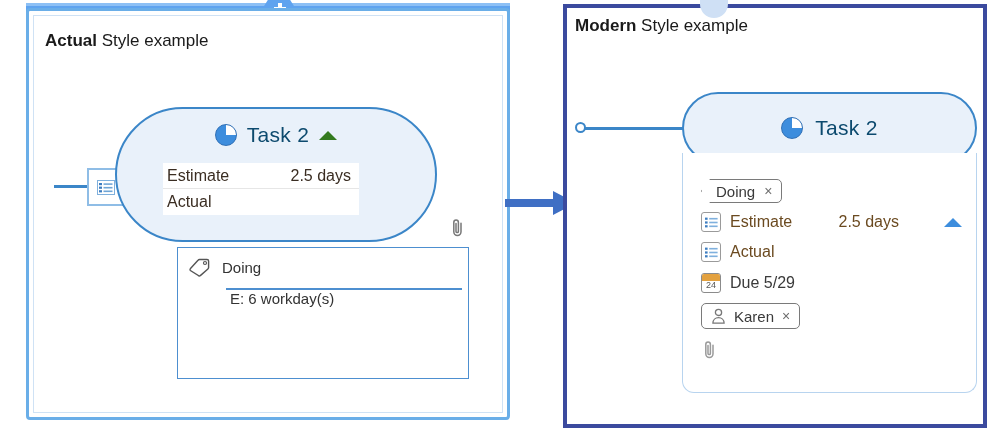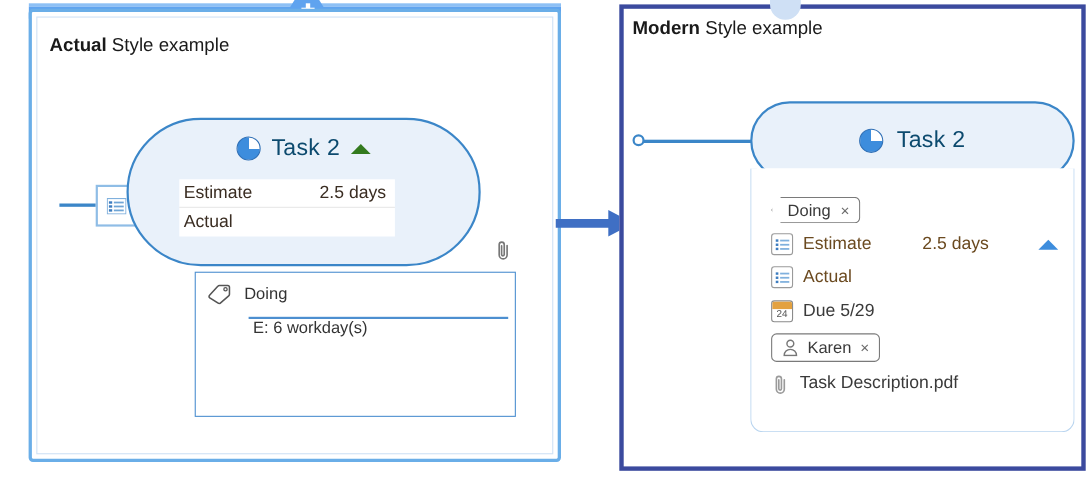--- a/index.html
+++ b/index.html
@@ -322,19 +322,18 @@
           </svg>
           <span>Karen</span>
           <span class="xmark">×</span>
         </span>
       </div>
 
       <div class="m-row" style="height:32px;">
         <svg class="clip-glyph" viewBox="0 0 17 19">
           <path d="M12 5.2v8.6a3.6 3.6 0 0 1-7.2 0V4.4a2.3 2.3 0 0 1 4.6 0v9a1.2 1.2 0 0 1-2.4 0V5.4" fill="none" stroke="#9a9a9a" stroke-width="1.5" stroke-linecap="round"></path>
         </svg>
-        <span class="m-text">Task Description.pdf</span>
       </div>
 
     </div>
   </div>
 
 </div>
 
 </body></html>

